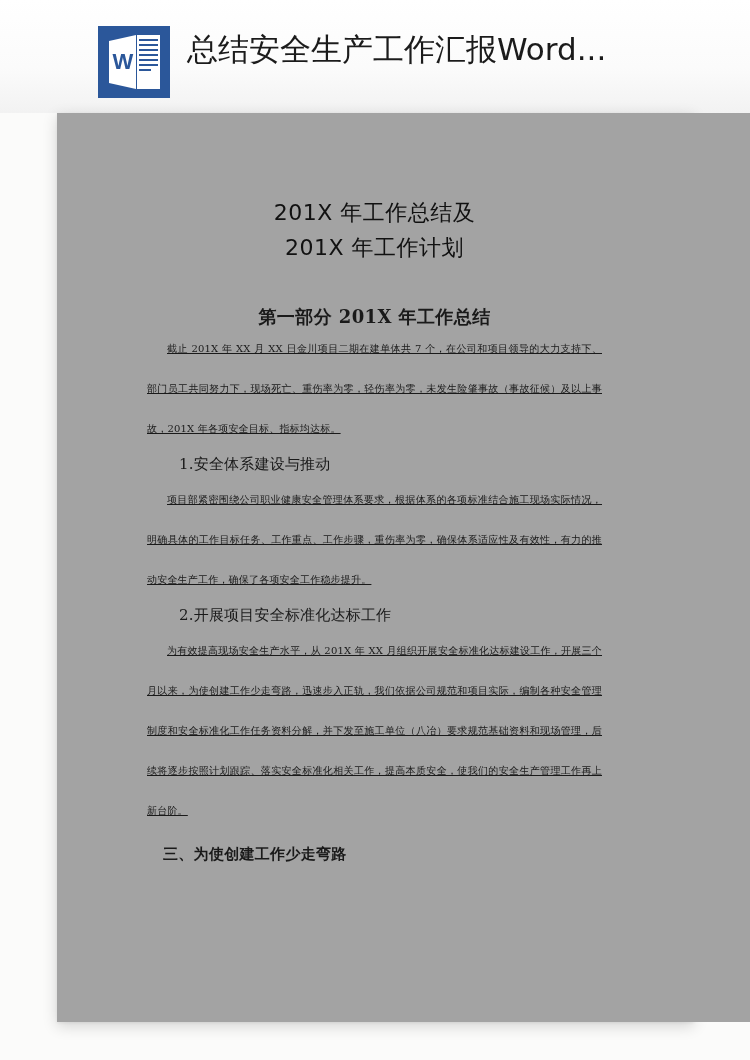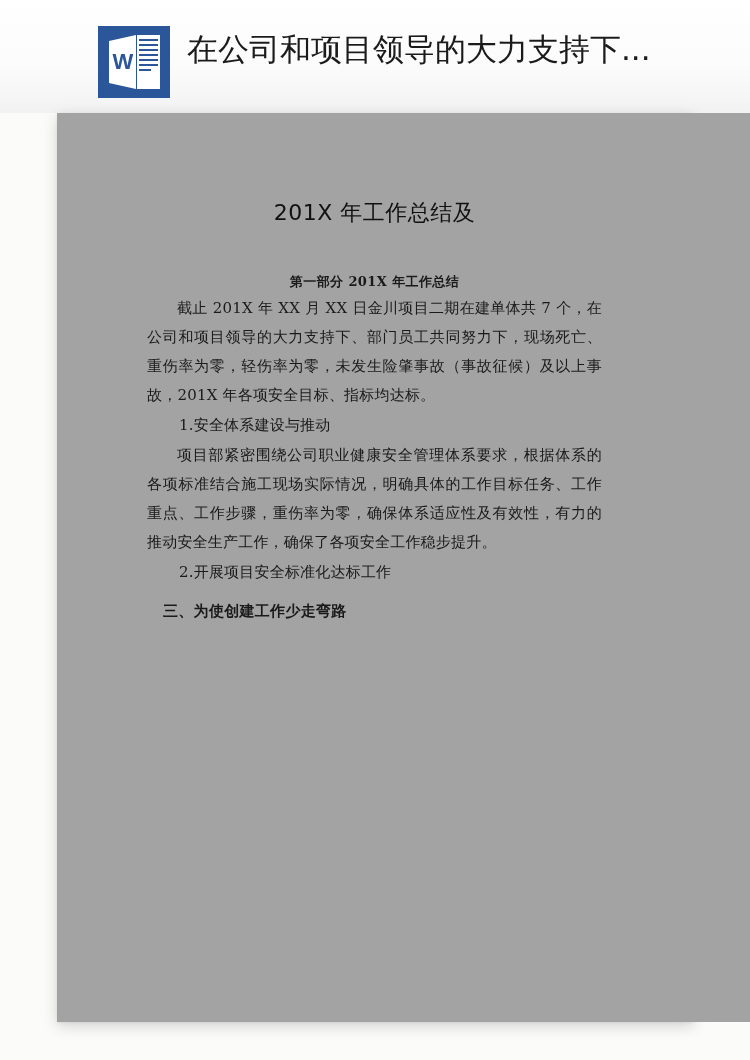--- a/index.html
+++ b/index.html
@@ -116,21 +116,21 @@
     font-size:22px;
     line-height:35px;
     color:#111;
     letter-spacing:0.5px;
   }
 
   .doc-part {
     text-align:center;
     font-family:"DejaVu Serif","Liberation Serif", serif;
     font-weight:bold;
-    font-size:13px;
+    font-size:18px;
     line-height:24px;
     margin-top:40px;
     letter-spacing:0.4px;
   }
 
   .doc-h2 {
     font-family:"DejaVu Serif","Liberation Serif", serif;
     font-weight:bold;
     font-size:15px;
     line-height:31px;
@@ -140,26 +140,27 @@
   }
 
   .doc-h3 {
     font-size:15px;
     line-height:31px;
     padding-left:32px;
     letter-spacing:0.2px;
   }
 
   .doc-p {
-    font-size:15px;
-    line-height:29px;
+    font-size:10px;
+    line-height:40px;
     text-align:justify;
     text-justify:inter-ideograph;
     text-indent:2em;
     letter-spacing:0.2px;
+    text-decoration:underline;
   }
 </style>
 </head>
 <body>
 
 <div class="header">
   <div class="header-inner">
 
     <div class="word-icon">
       <div class="wi-page"></div>
@@ -169,39 +170,41 @@
         <i></i>
         <i></i>
         <i></i>
         <i></i>
         <i></i>
         <i class="short"></i>
       </div>
     </div>
 
     <div class="header-text">
-      <div class="doc-title-top">在公司和项目领导的大力支持下...</div>
+      <div class="doc-title-top">总结安全生产工作汇报Word...</div>
     </div>
 
   </div>
 </div>
 
 <div class="paper-shadow"></div>
 <div class="paper">
 
   <div class="doc-body">
 
     <div class="doc-h1">201X 年工作总结及</div>
+    <div class="doc-h1">201X 年工作计划</div>
 
     <div class="doc-part">第一部分   201X 年工作总结</div>
 
     <div class="doc-p">截止 201X 年 XX 月 XX 日金川项目二期在建单体共 7 个，在公司和项目领导的大力支持下、部门员工共同努力下，现场死亡、重伤率为零，轻伤率为零，未发生险肇事故（事故征候）及以上事故，201X 年各项安全目标、指标均达标。</div>
 
     <div class="doc-h3">1.安全体系建设与推动</div>
     <div class="doc-p">项目部紧密围绕公司职业健康安全管理体系要求，根据体系的各项标准结合施工现场实际情况，明确具体的工作目标任务、工作重点、工作步骤，重伤率为零，确保体系适应性及有效性，有力的推动安全生产工作，确保了各项安全工作稳步提升。</div>
 
     <div class="doc-h3">2.开展项目安全标准化达标工作</div>
+    <div class="doc-p">为有效提高现场安全生产水平，从 201X 年 XX 月组织开展安全标准化达标建设工作，开展三个月以来，为使创建工作少走弯路，迅速步入正轨，我们依据公司规范和项目实际，编制各种安全管理制度和安全标准化工作任务资料分解，并下发至施工单位（八冶）要求规范基础资料和现场管理，后续将逐步按照计划跟踪、落实安全标准化相关工作，提高本质安全，使我们的安全生产管理工作再上新台阶。</div>
 
     <div class="doc-h2">三、为使创建工作少走弯路</div>
 
   </div>
 
 </div>
 
 </body></html>

